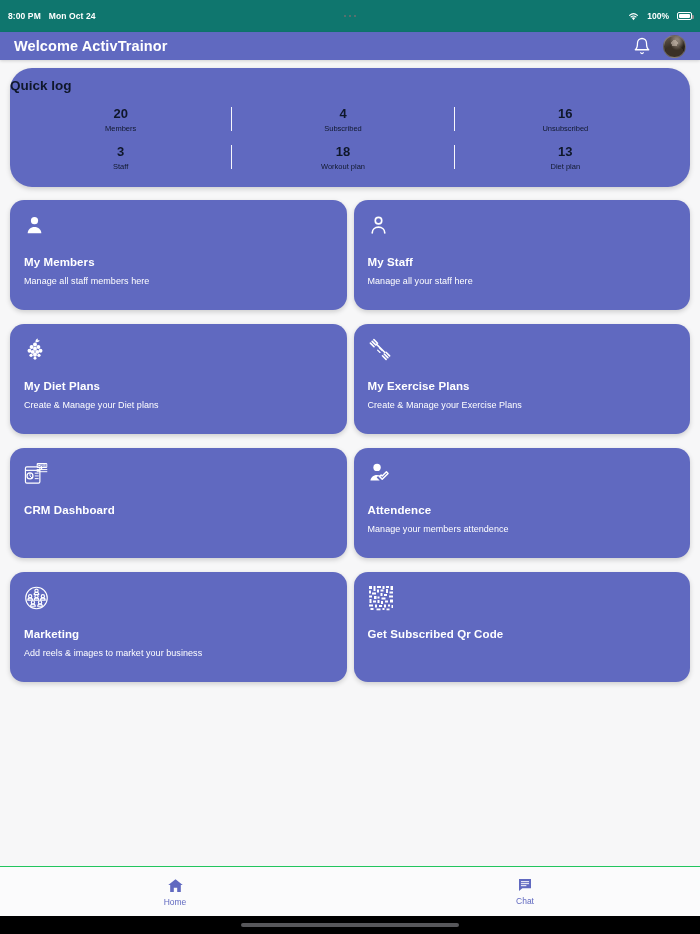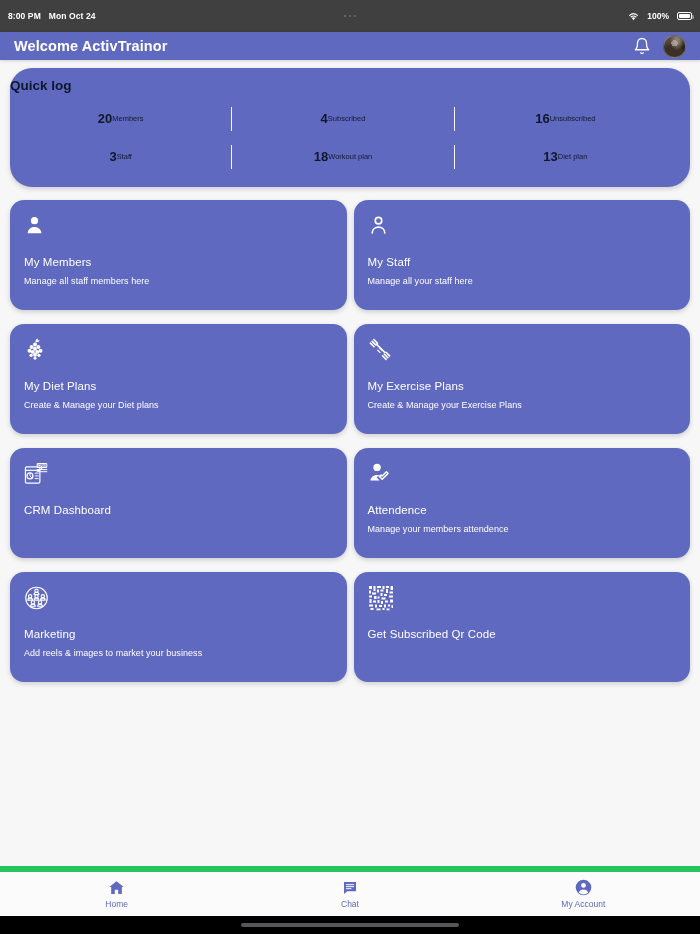--- a/index.html
+++ b/index.html
@@ -6,21 +6,21 @@
   html,body{ width:700px; height:934px; }
   body{
     font-family:"Liberation Sans", sans-serif;
     background:#f7f7f8;
     overflow:hidden;
     position:relative;
   }
 
   
   .statusbar{
-    height:32px; background:#404040; color:#fff;
+    height:32px; background:#0f766e; color:#fff;
     display:flex; align-items:center;
     font-size:8.5px; font-weight:700;
     padding:14px 8px; position:relative;
   }
   .sb-left{ display:flex; gap:8px; align-items:center; letter-spacing:.1px; }
   .sb-center{
     position:absolute; left:0; right:0; top:0; bottom:0;
     display:flex; align-items:center; justify-content:center;
     pointer-events:none;
   }
@@ -70,49 +70,49 @@
   
   .quicklog{
     background:#6069c0; border-radius:22px;
     padding:10px 14px 12px 0; color:#0f172a;
     margin-bottom:13px;
   }
   .quicklog-title{ font-size:13.5px; font-weight:700; margin-bottom:8px; }
   .ql-grid{ display:flex; flex-direction:column; gap:2px; }
   .ql-row{ display:flex; align-items:stretch; }
   .ql-cell{
-    flex:1 1 0; display:flex; flex-direction:row;
-    align-items:center; justify-content:center; padding:3px 0;
+    flex:1 1 0; display:flex; flex-direction:column;
+    align-items:center; justify-content:flex-end; padding:3px 0;
   }
   .ql-val{ font-size:13px; font-weight:700; line-height:1.35; }
   .ql-lab{ font-size:7.5px; font-weight:400; line-height:1.5; opacity:.97; }
   .ql-div{
     width:1px; background:#fff; margin:6px 0; flex:0 0 1px; align-self:center;
     height:24px; opacity:.95;
   }
 
   
   .tile-grid{ display:flex; flex-direction:column; gap:14px; }
   .tile-row{ display:flex; gap:7px; }
   .tile{
     flex:1 1 0; background:#6069c0; border-radius:14px;
     height:110px; padding:13px 14px 0 14px;
     color:#fff; display:flex; flex-direction:column;
     position:relative; cursor:pointer;
   }
   .tile-icon{ height:30px; display:flex; align-items:flex-start; }
   .tile-icon svg{ display:block; }
-  .tile-title{ font-size:11.5px; font-weight:400; margin-top:13px; letter-spacing:.1px; }
+  .tile-title{ font-size:11.5px; font-weight:700; margin-top:13px; letter-spacing:.1px; }
   .tile-sub{ font-size:9px; font-weight:400; margin-top:8px; letter-spacing:.05px; }
 
   
   .botnav{
     position:absolute; left:0; right:0; bottom:18px; height:50px;
     background:#fbfbfc; display:flex; align-items:center;
-    border-top:6px solid #22c55e;
+    border-top:1px solid #22c55e;
   }
   .nav-item{
     flex:1 1 0; display:flex; flex-direction:column;
     align-items:center; justify-content:center; gap:3px; cursor:pointer;
   }
   .nav-item svg{ display:block; }
   .nav-lab{ font-size:8.5px; color:#6069c0; }
   .homebar{
     position:absolute; left:0; right:0; bottom:0; height:18px;
     background:#000; display:flex; align-items:center; justify-content:center;
@@ -383,27 +383,17 @@
   </div>
   <div class="nav-item">
     <span>
       <svg width="16" height="16" viewBox="0 0 24 24" fill="#6069c0">
           <path d="M3 3h18v14H8l-5 4z"></path>
           <path d="M6.5 7h11M6.5 10h11M6.5 13h7" stroke="#fbfbfc" stroke-width="1.5" stroke-linecap="round"></path>
         </svg>
     </span>
     <span class="nav-lab">Chat</span>
   </div>
-  <div class="nav-item">
-    <span>
-      <svg width="17" height="17" viewBox="0 0 24 24" fill="#6069c0">
-          <circle cx="12" cy="12" r="11"></circle>
-          <circle cx="12" cy="9" r="3.4" fill="#fbfbfc"></circle>
-          <path d="M5.4 19.3c.9-2.9 3.5-4.5 6.6-4.5s5.7 1.6 6.6 4.5a11 11 0 0 1-13.2 0z" fill="#fbfbfc"></path>
-        </svg>
-    </span>
-    <span class="nav-lab">My Account</span>
-  </div>
 </div>
 
 <div class="homebar">
   <i></i>
 </div>
 
 </body></html>

